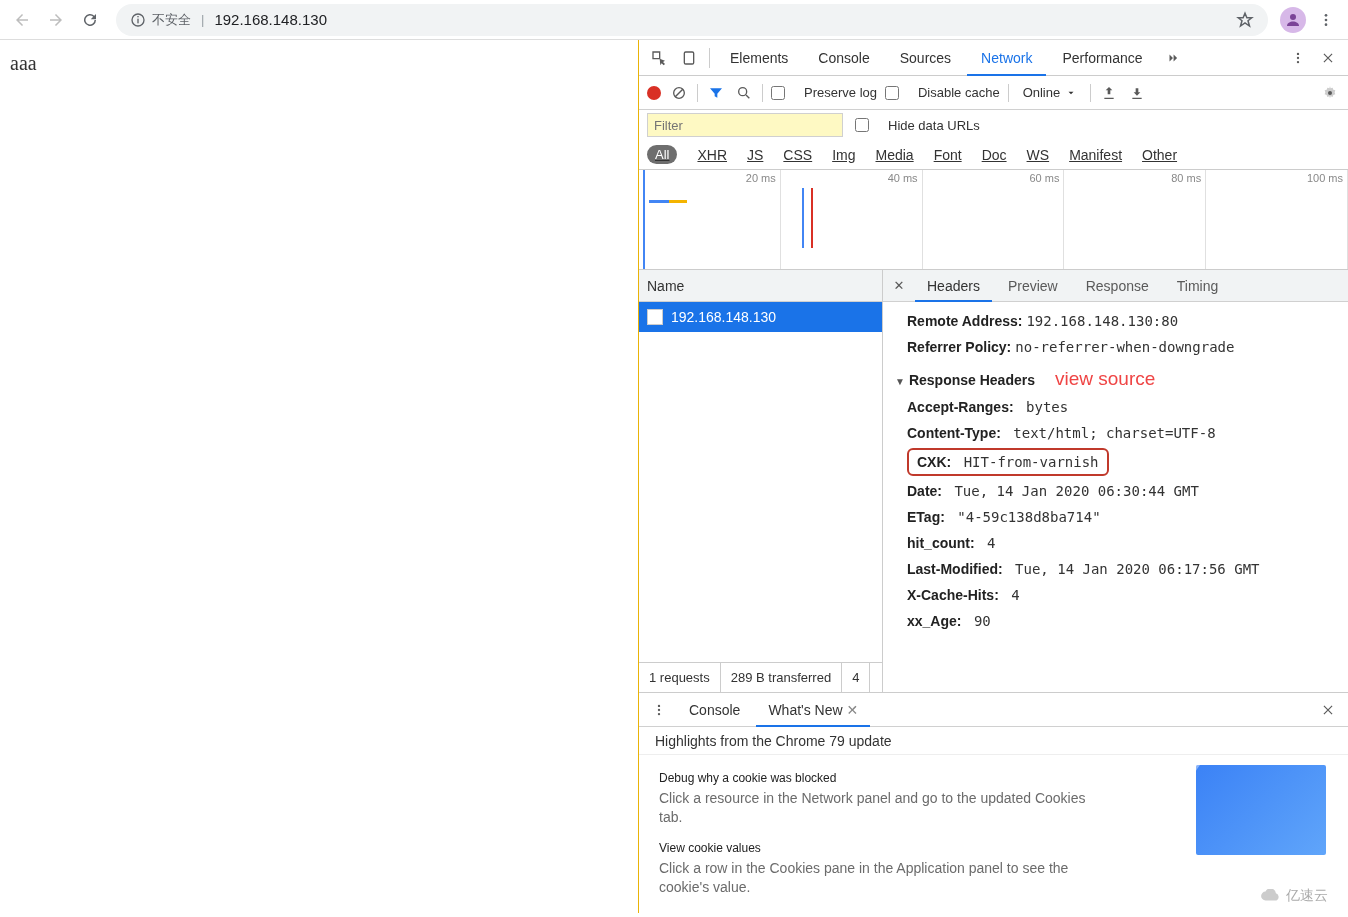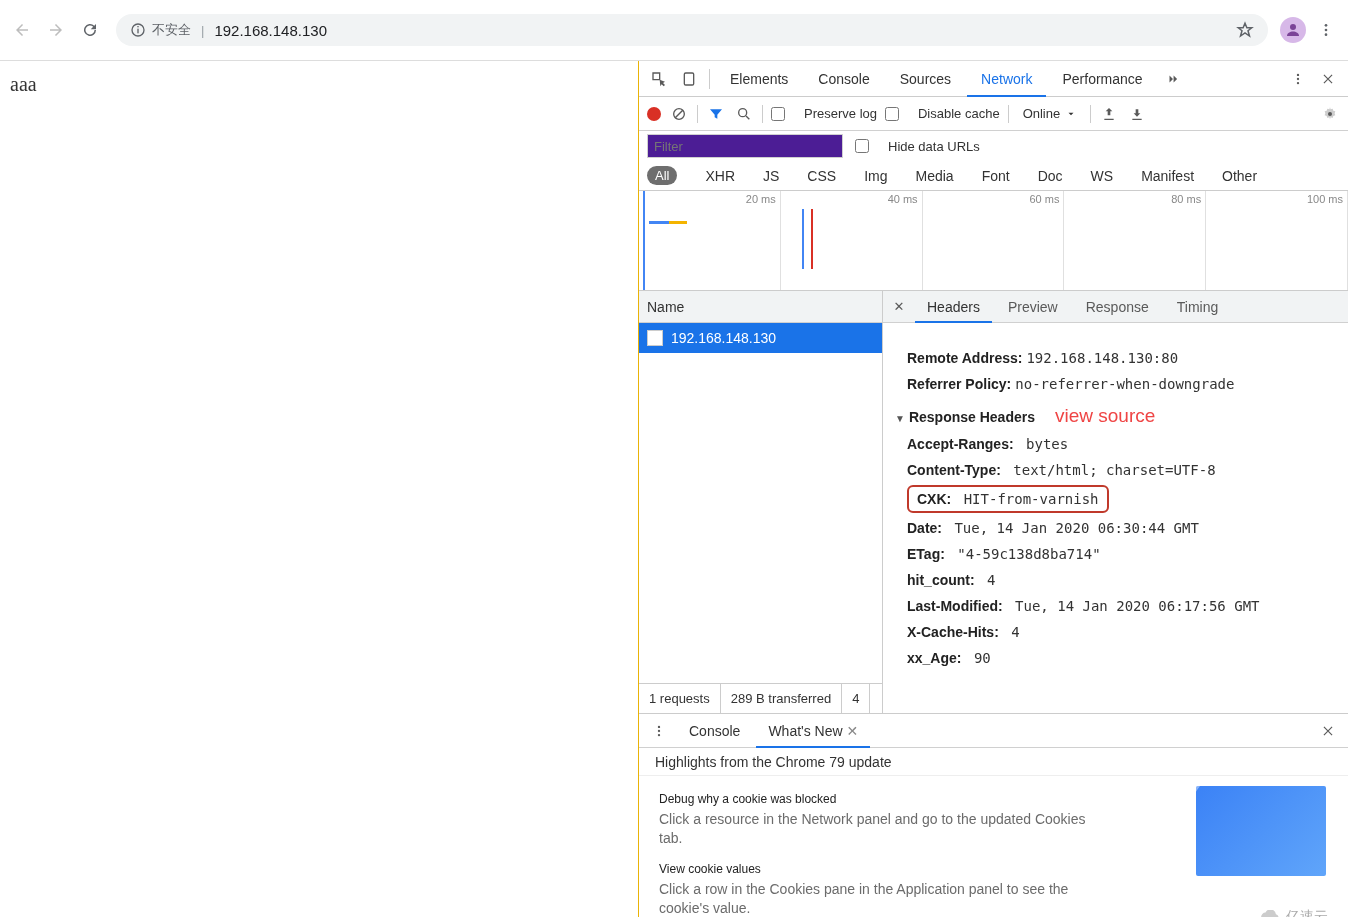--- a/index.html
+++ b/index.html
@@ -1,17 +1,17 @@
 <!DOCTYPE html>
 <html><head>
 <meta charset="utf-8">
 <style>
 * { box-sizing: border-box; margin: 0; padding: 0; }
 body { font-family: "Segoe UI", Arial, sans-serif; font-size: 13px; color: #333; background: #fff; overflow: hidden; width: 1348px; height: 917px; }
-.toolbar { height: 61px; display: flex; align-items: center; padding: 0 8px; border-bottom: 1px solid #ddd; gap: 6px; background: #fff; }
+.toolbar { height: 40px; display: flex; align-items: center; padding: 0 8px; border-bottom: 1px solid #ddd; gap: 6px; background: #fff; }
 .nav-btn { width: 28px; height: 28px; display: flex; align-items: center; justify-content: center; color: #5f6368; border-radius: 14px; cursor: pointer; }
 .nav-btn.disabled { color: #bdbdbd; }
 .omnibox { flex: 1; height: 32px; background: #f1f3f4; border-radius: 16px; display: flex; align-items: center; padding: 0 14px; gap: 10px; margin: 0 6px; }
 .omnibox .info { color: #5f6368; display: flex; align-items: center; gap: 6px; }
 .omnibox .sep { color: #9aa0a6; }
 .omnibox .url { color: #202124; font-size: 15px; }
 .avatar { width: 26px; height: 26px; border-radius: 50%; background: #d7b8e8; display: flex; align-items: center; justify-content: center; }
 .main { display: flex; height: calc(917px - 44px); }
 .page-area { width: 638px; padding: 12px 10px; font-size: 20px; font-family: "Times New Roman", serif; }
 .devtools { flex: 1; display: flex; flex-direction: column; border-left: 1px solid #eab308; background: #fff; justify-content: flex-end; }
@@ -21,41 +21,41 @@
 .dt-tab { padding: 0 14px; height: 36px; line-height: 36px; color: #333; font-size: 14px; cursor: pointer; }
 .dt-tab.active { color: #1a73e8; border-bottom: 2px solid #1a73e8; }
 .dt-controls { height: 34px; display: flex; align-items: center; border-bottom: 1px solid #d0d0d0; padding: 0 8px; gap: 8px; }
 .rec-dot { width: 14px; height: 14px; background: #d93025; border-radius: 50%; }
 .ctrl-ico { width: 20px; height: 20px; display: flex; align-items: center; justify-content: center; color: #5a5a5a; }
 .ctrl-ico.blue { color: #1a73e8; }
 .chk { display: flex; align-items: center; gap: 19px; font-size: 13px; color: #333; }
 .chk input { width: 14px; height: 14px; }
 .select-throttle { display: flex; align-items: center; gap: 6px; padding: 0 6px; }
 .filter-row { height: 30px; display: flex; align-items: center; padding: 4px 8px; gap: 12px; }
-.filter-in { width: 196px; height: 24px; border: 1px solid #d0d0d0; padding: 2px 6px; color: #888; font-size: 13px; background: #4c1d95; }
-.type-row { height: 30px; display: flex; align-items: center; padding: 0 8px; gap: 28px; border-bottom: 1px solid #ccc; font-size: 14px; }
+.filter-in { width: 196px; height: 24px; border: 1px solid #d0d0d0; padding: 2px 6px; color: #888; font-size: 13px; background: #fef9c3; }
+.type-row { height: 30px; display: flex; align-items: center; padding: 0 8px; gap: 20px; border-bottom: 1px solid #ccc; font-size: 14px; text-decoration: underline; }
 .pill { background: #6e6e6e; color: #fff; padding: 2px 8px; border-radius: 10px; font-size: 13px; }
 .timeline { height: 100px; position: relative; border-bottom: 1px solid #ccc; display: flex; }
 .timeline .tick { flex: 1; border-right: 1px solid #e0e0e0; position: relative; font-size: 11px; color: #888; }
 .timeline .tick span { position: absolute; top: 2px; right: 4px; }
 .timeline .blue-line { position: absolute; left: 4px; top: 0; bottom: 0; width: 2px; background: #4285f4; }
 .timeline .seg { position: absolute; top: 30px; height: 3px; }
 .mid { flex: 1; display: flex; min-height: 0; }
 .req-list { width: 244px; display: flex; flex-direction: column; border-right: 1px solid #ccc; }
 .req-head { height: 32px; border-bottom: 1px solid #d0d0d0; display: flex; align-items: center; padding: 0 8px; font-size: 14px; color: #333; background: #f1f3f4; }
 .req-item { height: 30px; display: flex; align-items: center; gap: 8px; padding: 0 8px; background: #1a73e8; color: #fff; font-size: 14px; }
 .req-item .doc { width: 16px; height: 16px; background: #fff; border: 1px solid #ccc; }
 .req-footer { height: 30px; border-top: 1px solid #ccc; display: flex; align-items: center; font-size: 13px; color: #333; }
 .req-footer span { padding: 0 10px; border-right: 1px solid #ccc; height: 100%; display: flex; align-items: center; }
 .detail { flex: 1; display: flex; flex-direction: column; min-width: 0; }
 .detail-tabs { height: 32px; border-bottom: 1px solid #d0d0d0; display: flex; align-items: center; background: #f1f3f4; padding: 0 4px; gap: 4px; }
 .detail-tabs .x { width: 24px; text-align: center; color: #5a5a5a; cursor: pointer; }
 .d-tab { padding: 0 12px; height: 32px; line-height: 32px; font-size: 14px; color: #5a5a5a; cursor: pointer; }
 .d-tab.active { color: #333; border-bottom: 2px solid #1a73e8; }
-.detail-body { flex: 1; overflow: auto; padding: 4px 10px 4px 24px; font-size: 14px; position: relative; margin-top: 16px; }
+.detail-body { flex: 1; overflow: auto; padding: 4px 10px 4px 24px; font-size: 14px; position: relative; }
 .detail-body::-webkit-scrollbar { width: 16px; }
 .detail-body::-webkit-scrollbar-thumb { background: #c1c1c1; }
 .kv { margin: 4px 0; line-height: 22px; }
 .kv .k { font-weight: 700; color: #222; }
 .kv .v { font-family: Consolas, monospace; color: #333; margin-left: 4px; }
 .section { margin: 10px 0 6px -12px; font-weight: 700; color: #222; }
 .section::before { content: "▼"; font-size: 10px; margin-right: 4px; color: #555; }
 .viewsrc { font-weight: 400; color: #ef4444; margin-left: 20px; font-size: 19px; }
 .hl { border: 2px solid #c0392b; border-radius: 6px; padding: 1px 8px; display: inline-block; }
 .drawer { border-top: 1px solid #ccc; display: flex; flex-direction: column; }

